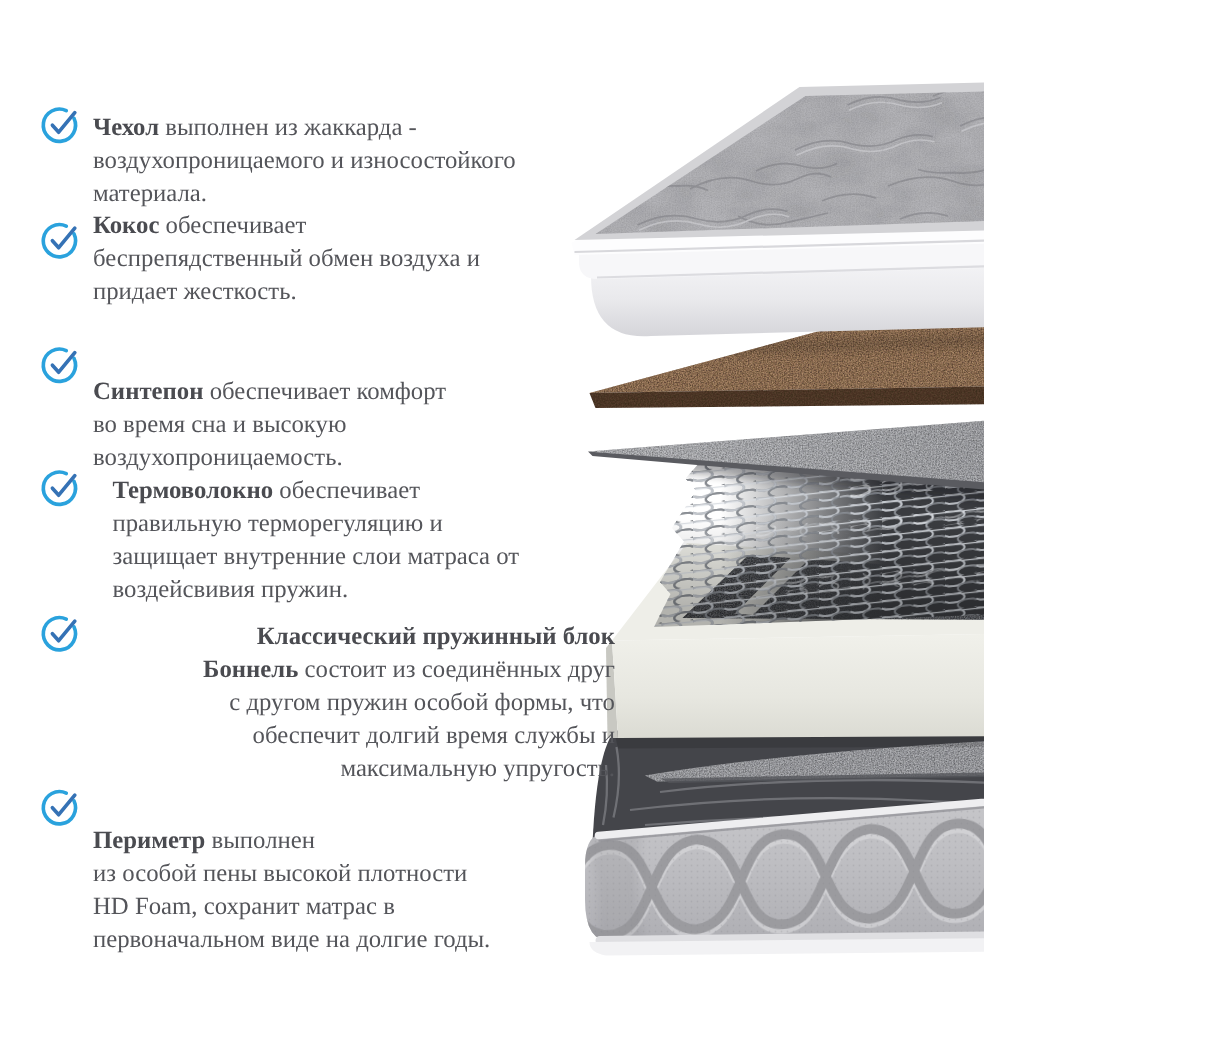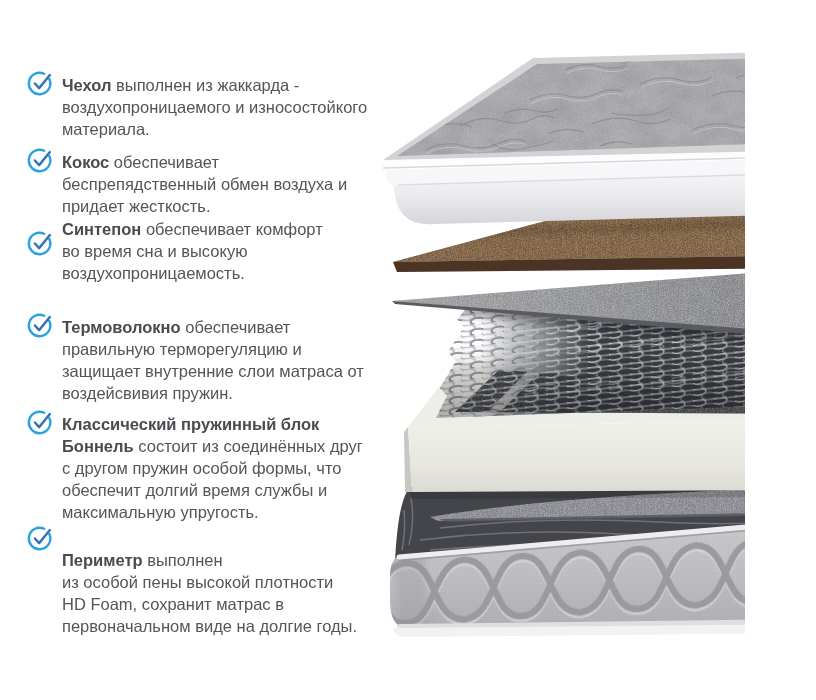--- a/index.html
+++ b/index.html
@@ -1,16 +1,16 @@
 <!DOCTYPE html>
 <html><head>
 <meta charset="utf-8">
 <style>
   html,body{margin:0;padding:0;}
-  .page{position:relative;width:745px;height:700px;background:#ffffff;overflow:hidden;font-family:Liberation Sans, sans-serif;}
+  .page{position:relative;width:656px;height:700px;background:#ffffff;overflow:hidden;font-family:Liberation Serif, serif;}
   .illus{position:absolute;left:0;top:0;}
   .feature{position:absolute;left:62px;width:348px;color:#54555a;font-size:16.5px;line-height:22px;}
   .feature .b{font-weight:700;color:#4a4b50;white-space:pre-line;}
   .feature .r{white-space:pre-line;}
   .ficon{position:absolute;left:27px;width:28px;height:28px;}
 </style>
 </head>
 <body>
 
 <div class="page">
@@ -233,52 +233,52 @@
     <div class="feature" style="top: 74px;"><span class="b">Чехол</span> <span class="r">выполнен из жаккарда -
 воздухопроницаемого и износостойкого
 материала.</span></div>
   </div>
 
   <div>
     <svg class="ficon" viewBox="0 0 30 30" style="top: 146px;">
       <path d="M23.9,10.6 A11.5,11.5 0 1 1 18.4,5.1" fill="none" stroke="#2aa2dd" stroke-width="2.6" stroke-linecap="round"></path>
       <path d="M8.5,15.5 L13,20.5 L24.5,6.5" fill="none" stroke="#3572b5" stroke-width="2.6" stroke-linecap="round" stroke-linejoin="round"></path>
     </svg>
-    <div class="feature" style="top: 151px;"><span class="b">Кокос</span> <span class="r">обеспечивает
+    <div class="feature" style="top: 139px;"><span class="b">Кокос</span> <span class="r">обеспечивает
 беспрепядственный обмен воздуха и
 придает жесткость.</span></div>
   </div>
 
   <div>
     <svg class="ficon" viewBox="0 0 30 30" style="top: 229px;">
       <path d="M23.9,10.6 A11.5,11.5 0 1 1 18.4,5.1" fill="none" stroke="#2aa2dd" stroke-width="2.6" stroke-linecap="round"></path>
       <path d="M8.5,15.5 L13,20.5 L24.5,6.5" fill="none" stroke="#3572b5" stroke-width="2.6" stroke-linecap="round" stroke-linejoin="round"></path>
     </svg>
-    <div class="feature" style="top: 218px;"><span class="b">Синтепон</span> <span class="r">обеспечивает комфорт
+    <div class="feature" style="top: 250px;"><span class="b">Синтепон</span> <span class="r">обеспечивает комфорт
 во время сна и высокую
 воздухопроницаемость.</span></div>
   </div>
 
   <div>
     <svg class="ficon" viewBox="0 0 30 30" style="top: 311px;">
       <path d="M23.9,10.6 A11.5,11.5 0 1 1 18.4,5.1" fill="none" stroke="#2aa2dd" stroke-width="2.6" stroke-linecap="round"></path>
       <path d="M8.5,15.5 L13,20.5 L24.5,6.5" fill="none" stroke="#3572b5" stroke-width="2.6" stroke-linecap="round" stroke-linejoin="round"></path>
     </svg>
-    <div class="feature" style="top: 316px;"><span class="b">Термоволокно</span> <span class="r">обеспечивает
+    <div class="feature" style="top: 316px; margin-left: 13px;"><span class="b">Термоволокно</span> <span class="r">обеспечивает
 правильную терморегуляцию и
 защищает внутренние слои матраса от
 воздейсвивия пружин.</span></div>
   </div>
 
   <div>
     <svg class="ficon" viewBox="0 0 30 30" style="top: 408px;">
       <path d="M23.9,10.6 A11.5,11.5 0 1 1 18.4,5.1" fill="none" stroke="#2aa2dd" stroke-width="2.6" stroke-linecap="round"></path>
       <path d="M8.5,15.5 L13,20.5 L24.5,6.5" fill="none" stroke="#3572b5" stroke-width="2.6" stroke-linecap="round" stroke-linejoin="round"></path>
     </svg>
-    <div class="feature" style="top: 413px;"><span class="b">Классический пружинный блок
+    <div class="feature" style="top: 413px; text-align: right;"><span class="b">Классический пружинный блок
 Боннель</span> <span class="r">состоит из соединённых друг
 с другом пружин особой формы, что
 обеспечит долгий время службы и
 максимальную упругость.</span></div>
   </div>
 
   <div>
     <svg class="ficon" viewBox="0 0 30 30" style="top: 524px;">
       <path d="M23.9,10.6 A11.5,11.5 0 1 1 18.4,5.1" fill="none" stroke="#2aa2dd" stroke-width="2.6" stroke-linecap="round"></path>
       <path d="M8.5,15.5 L13,20.5 L24.5,6.5" fill="none" stroke="#3572b5" stroke-width="2.6" stroke-linecap="round" stroke-linejoin="round"></path>

